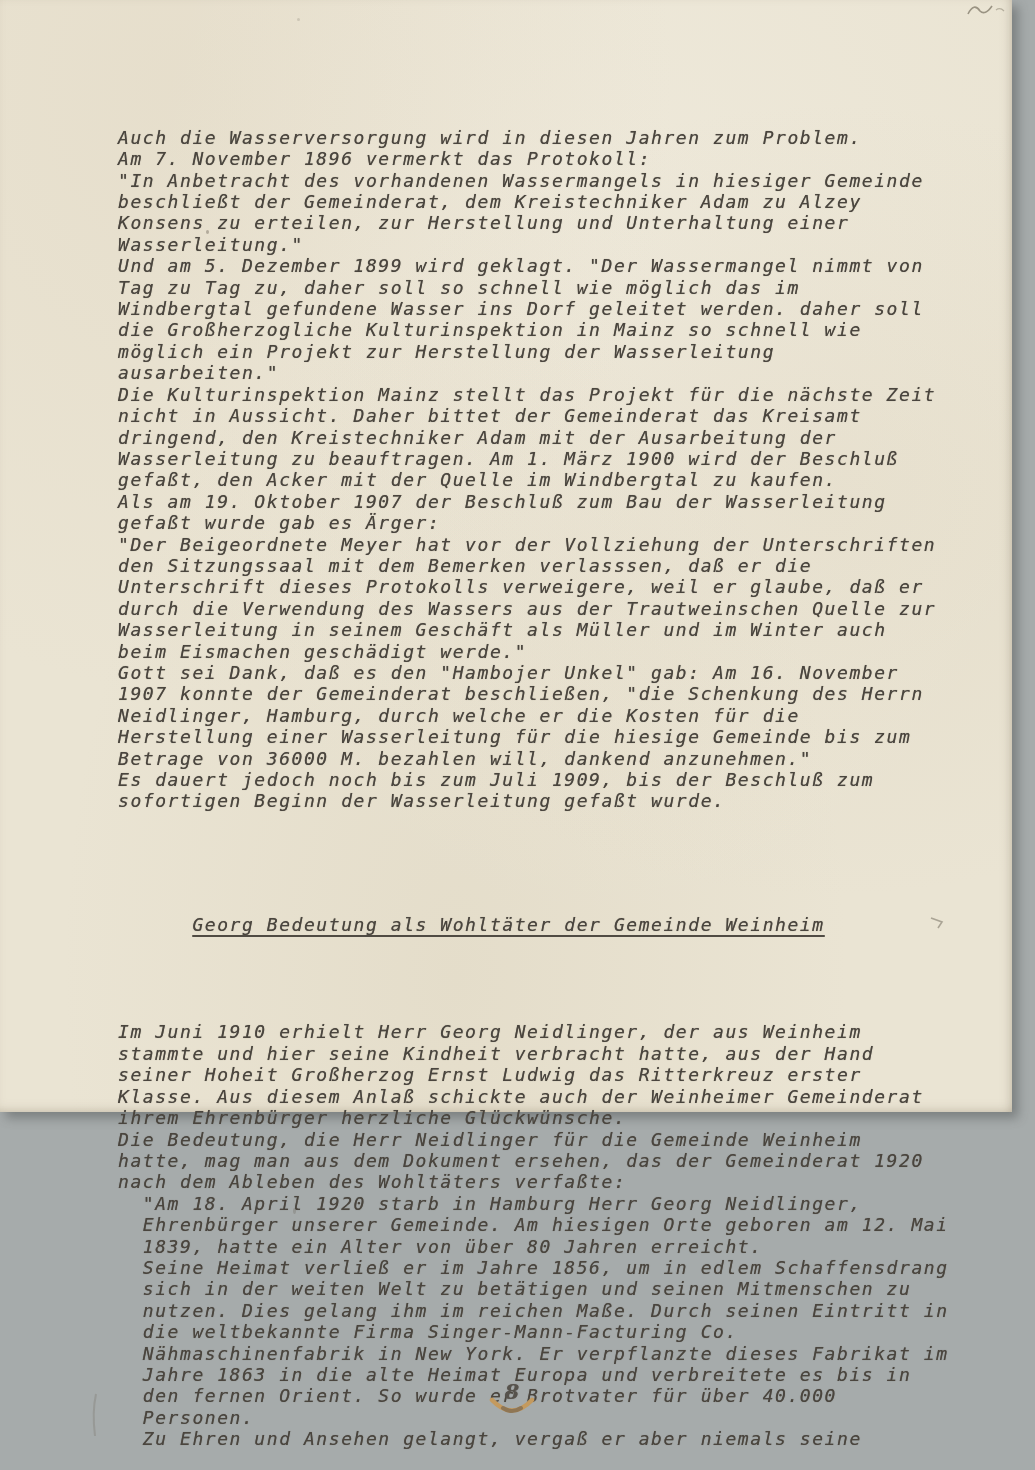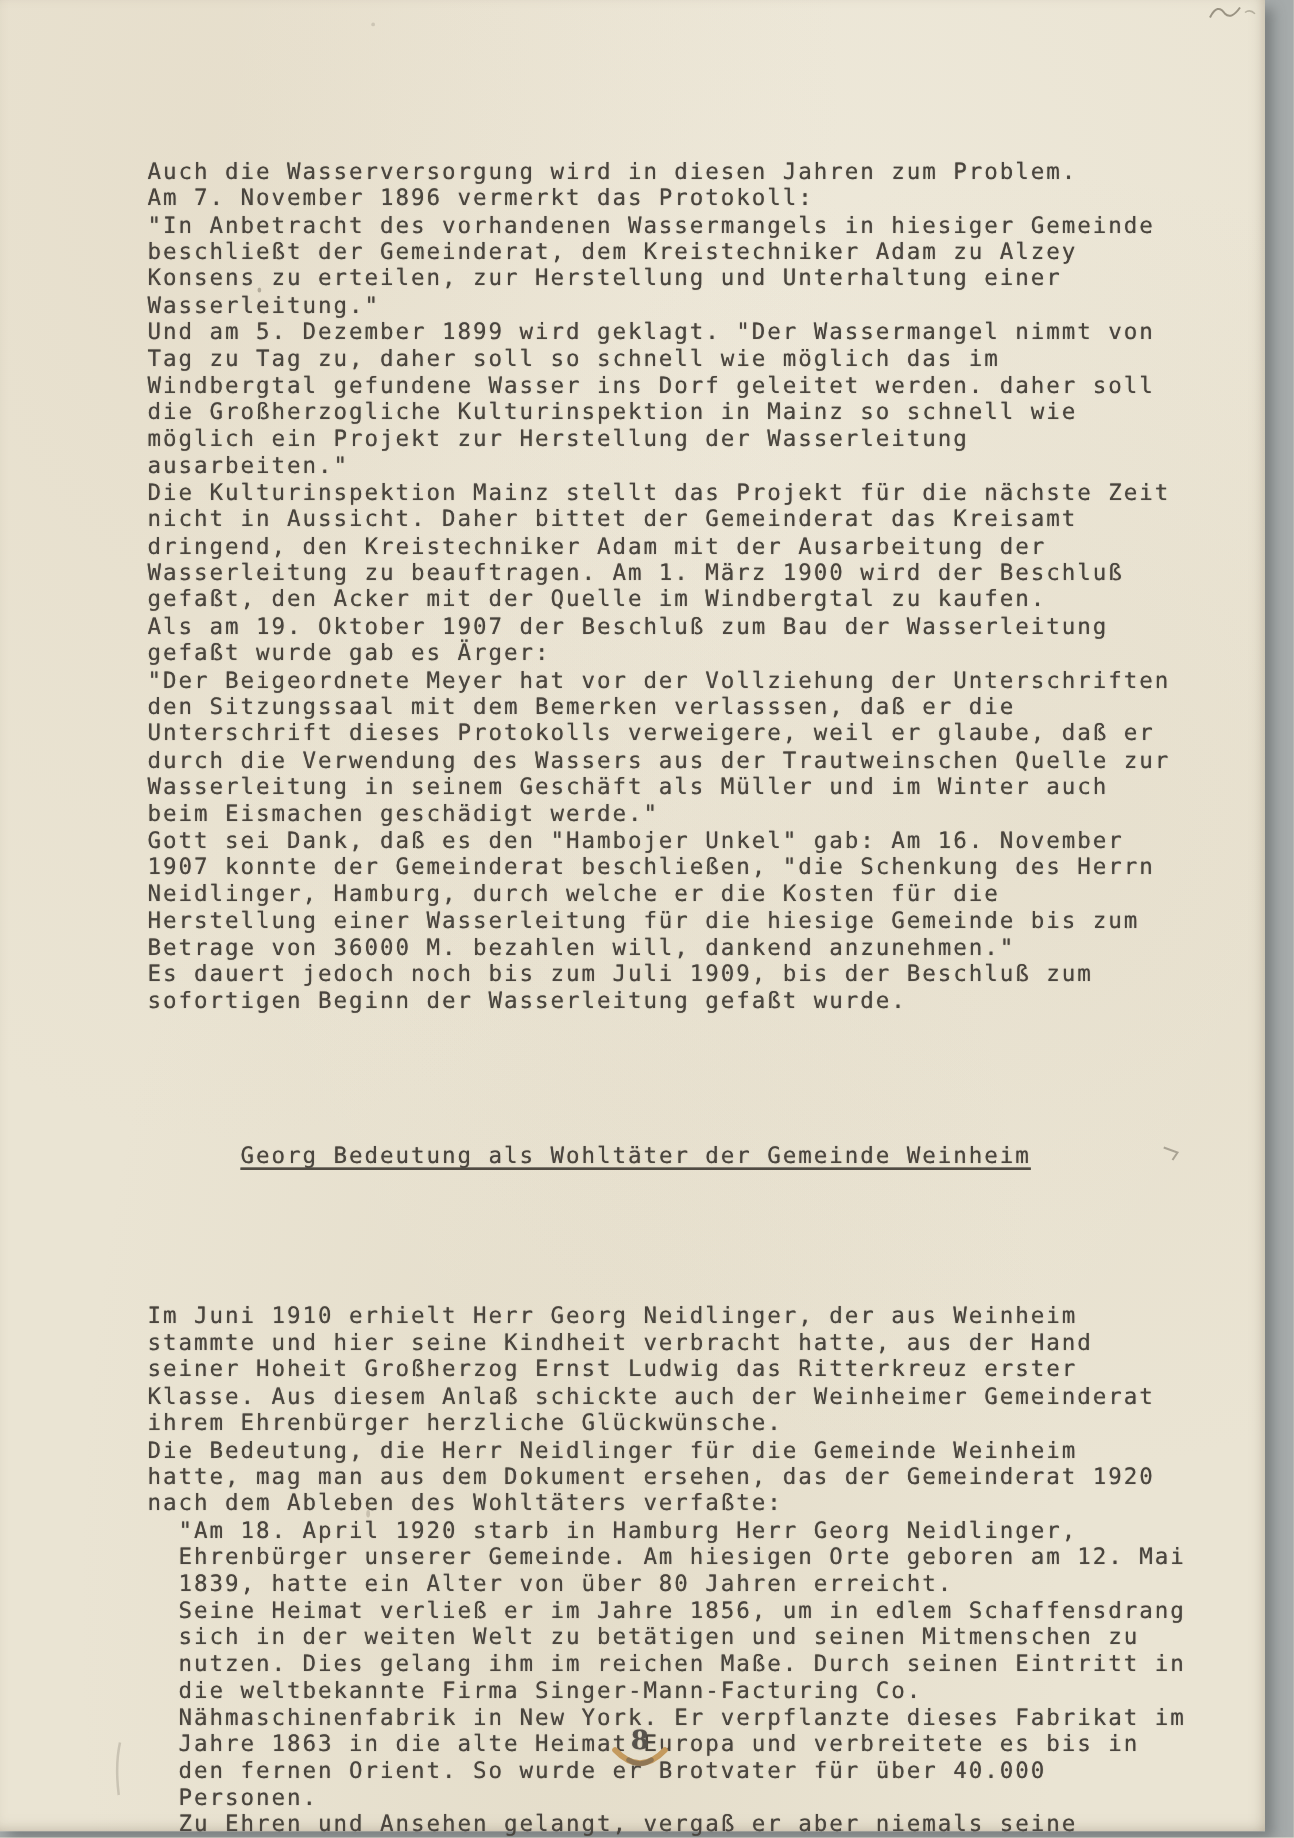--- a/index.html
+++ b/index.html
@@ -12,31 +12,32 @@
     position: relative;
     overflow: hidden;
     background: var(--scanner-bg, #a6abab);
     font-family: "DejaVu Sans Mono", monospace;
   }
   .paper {
     position: absolute;
     left: 0;
     top: 0;
     width: 1012px;
-    height: 1465px;
+    height: 1112px;
     background:
       radial-gradient(ellipse at 18% 8%, rgba(216,202,178,0.22), transparent 42%),
       radial-gradient(ellipse at 82% 45%, rgba(210,198,172,0.18), transparent 46%),
       radial-gradient(ellipse at 45% 88%, rgba(205,193,166,0.20), transparent 50%),
       radial-gradient(ellipse at 60% 25%, rgba(246,242,232,0.35), transparent 55%),
       var(--paper-bg, #eae4d3);
     box-shadow:
       6px 6px 10px rgba(70,76,76,0.45),
       inset -7px 0 12px -7px rgba(125,113,92,0.40),
       inset 0 -7px 12px -7px rgba(125,113,92,0.35);
+    font-style: italic;
   }
   .content {
     position: absolute;
     left: 118px;
     top: 84px;
     width: 860px;
     color: var(--ink, #4a453e);
     font-size: 18px;
     line-height: 21.4px;
     letter-spacing: 1.56px;
@@ -46,21 +47,20 @@
   .block.heading {
     margin-top: 17px;
   }
   .heading-text {
     text-decoration: underline;
     text-decoration-thickness: 1.5px;
     text-underline-offset: 4px;
     text-decoration-color: rgba(74,69,62,0.85);
   }
   .block.para2 {
-    margin-top: 21px;
   }
   .footer {
     position: absolute;
     left: 488px;
     top: 1381px;
     width: 48px;
     text-align: center;
   }
   .page-number {
     font-family: "DejaVu Serif", serif;

